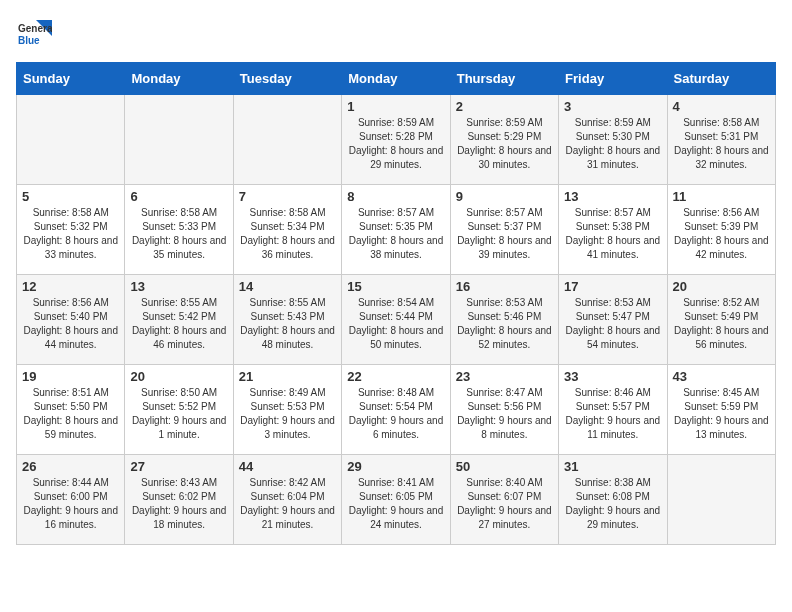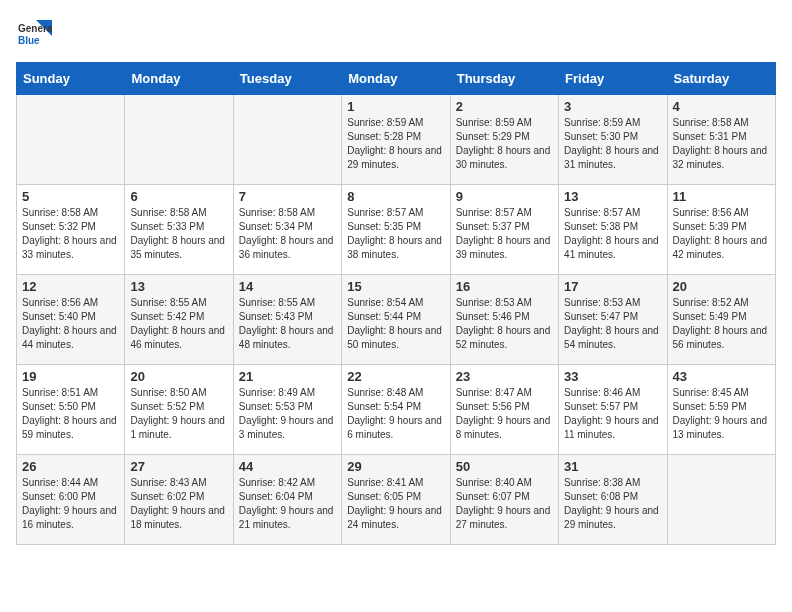--- a/index.html
+++ b/index.html
@@ -71,20 +71,21 @@
     .day-number {
       font-size: 13px;
       font-weight: bold;
       margin-bottom: 2px;
       display: block;
     }
     .day-info {
       font-size: 10px;
       color: #333;
       line-height: 1.4;
+      text-align: center;
     }
     .empty-cell {
       background: #f9f9f9;
     }
   </style>
 </head>
 <body>
 
 <div class="header">
   <div class="logo">

